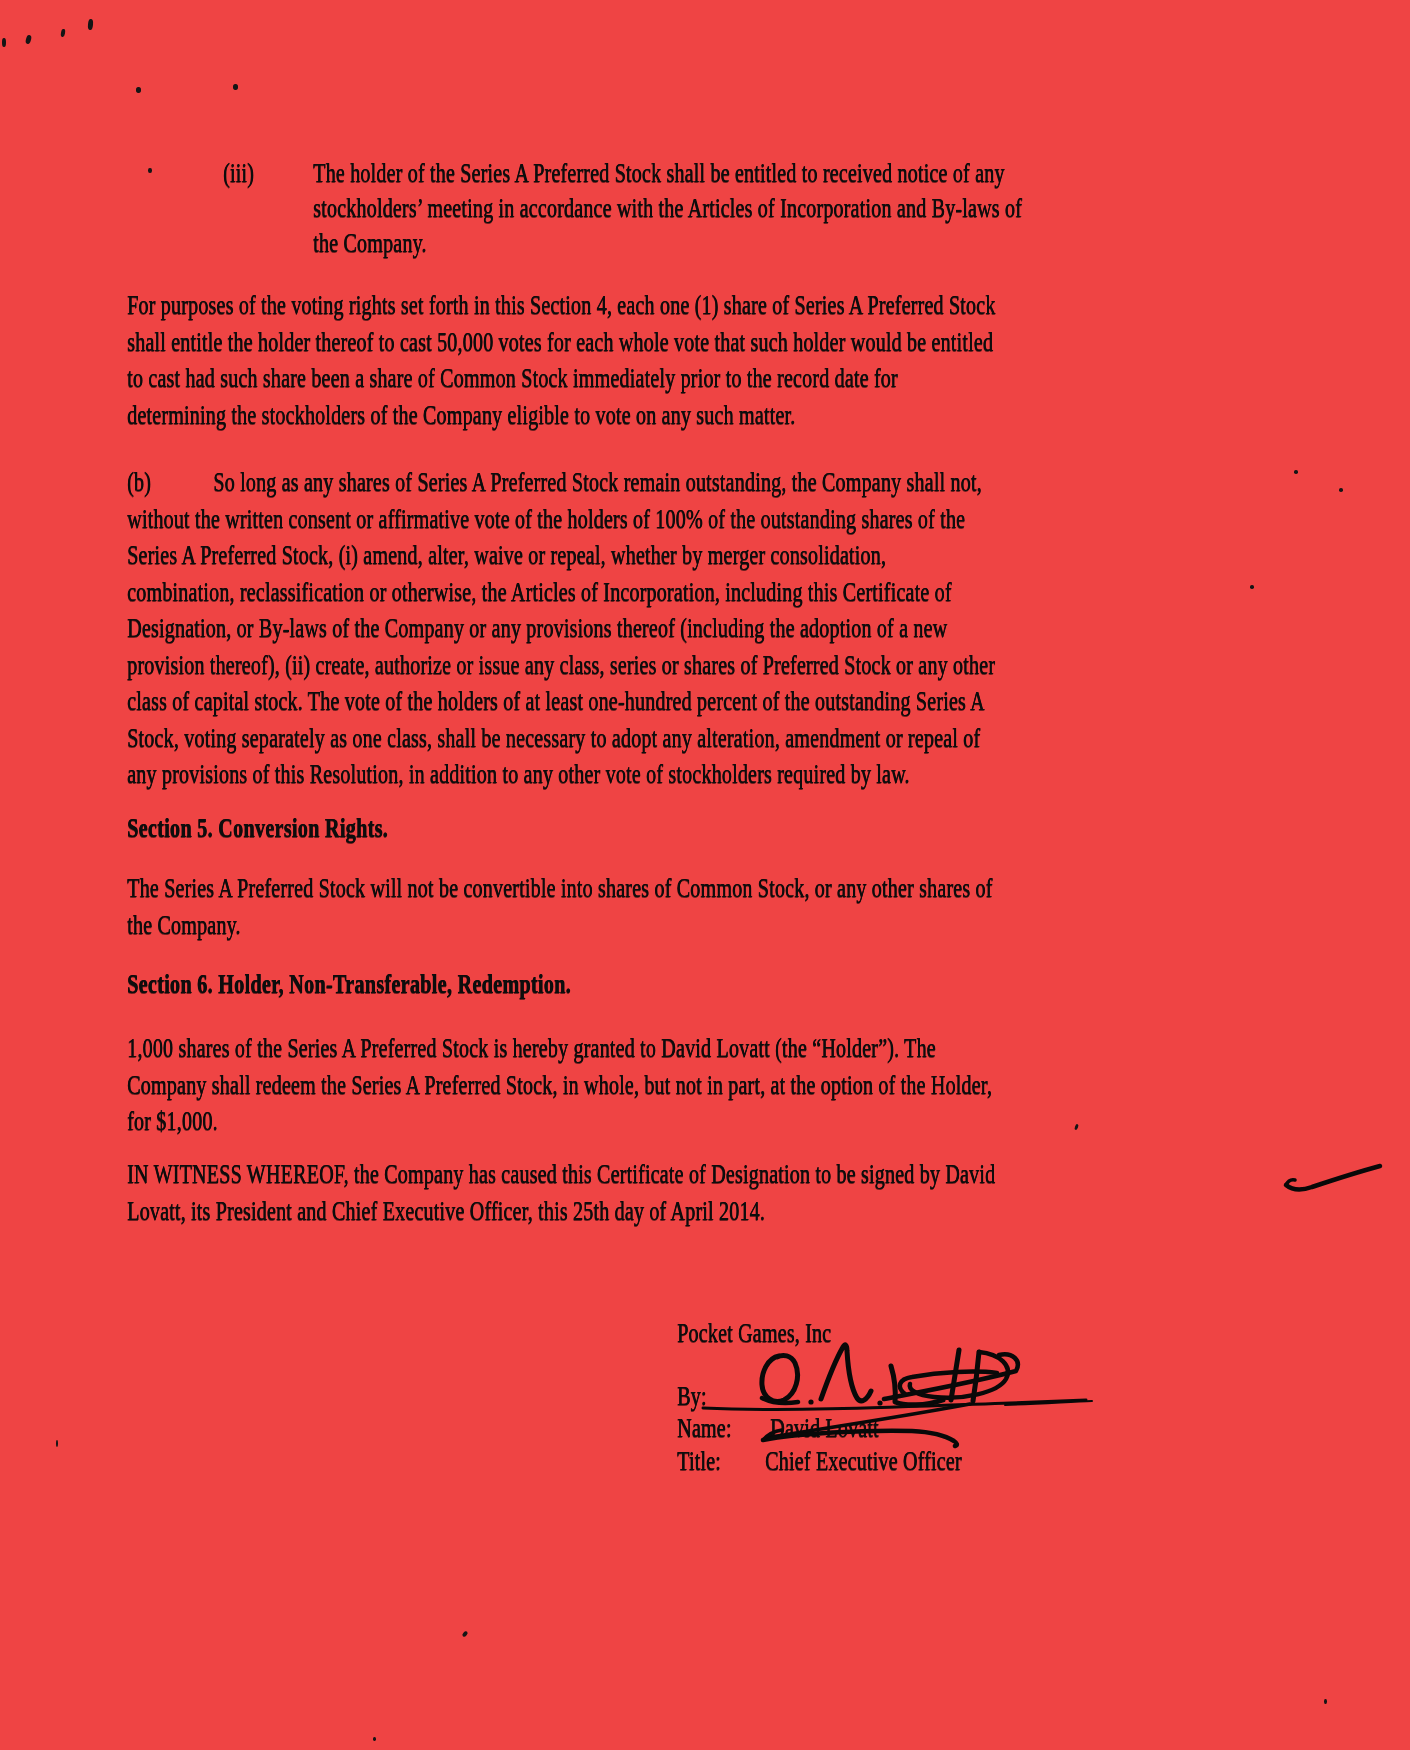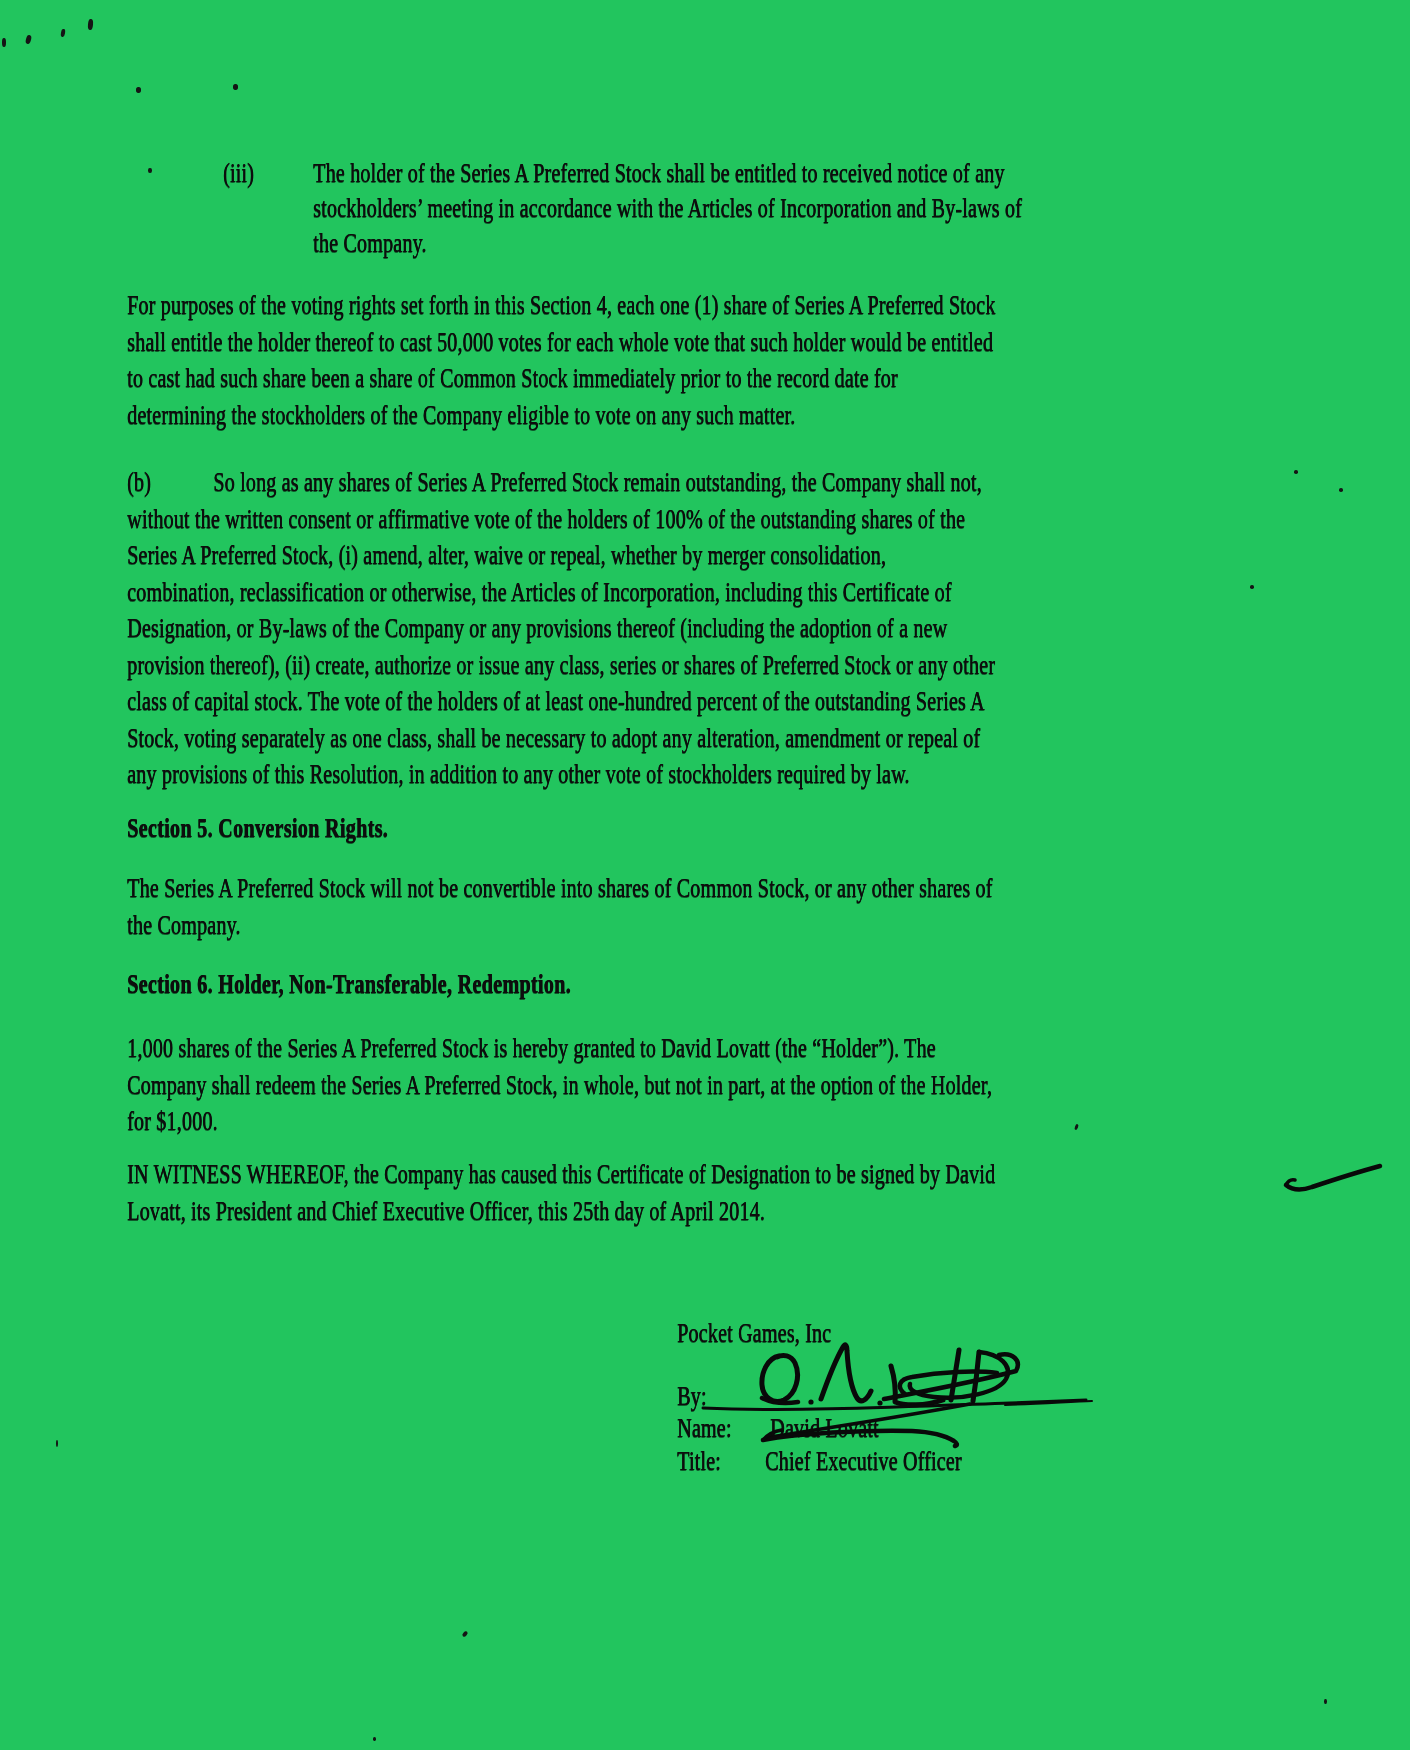--- a/index.html
+++ b/index.html
@@ -1,19 +1,19 @@
 <!DOCTYPE html>
 <html><head>
 <meta charset="utf-8">
 <style>
   html,body{margin:0;padding:0;background:#e8e8e8;}
   .page{
     position:relative;
     width:1410px;height:1750px;
-    background:#22c55e;
+    background:#ef4444;
     overflow:hidden;
     font-family:"Liberation Serif","DejaVu Serif",serif;
     color:#0d0d0d;
   }
   .txt{
     position:absolute;
     white-space:pre-line;
     font-size:28px;
     line-height:36.5px;
     letter-spacing:0.2px;

